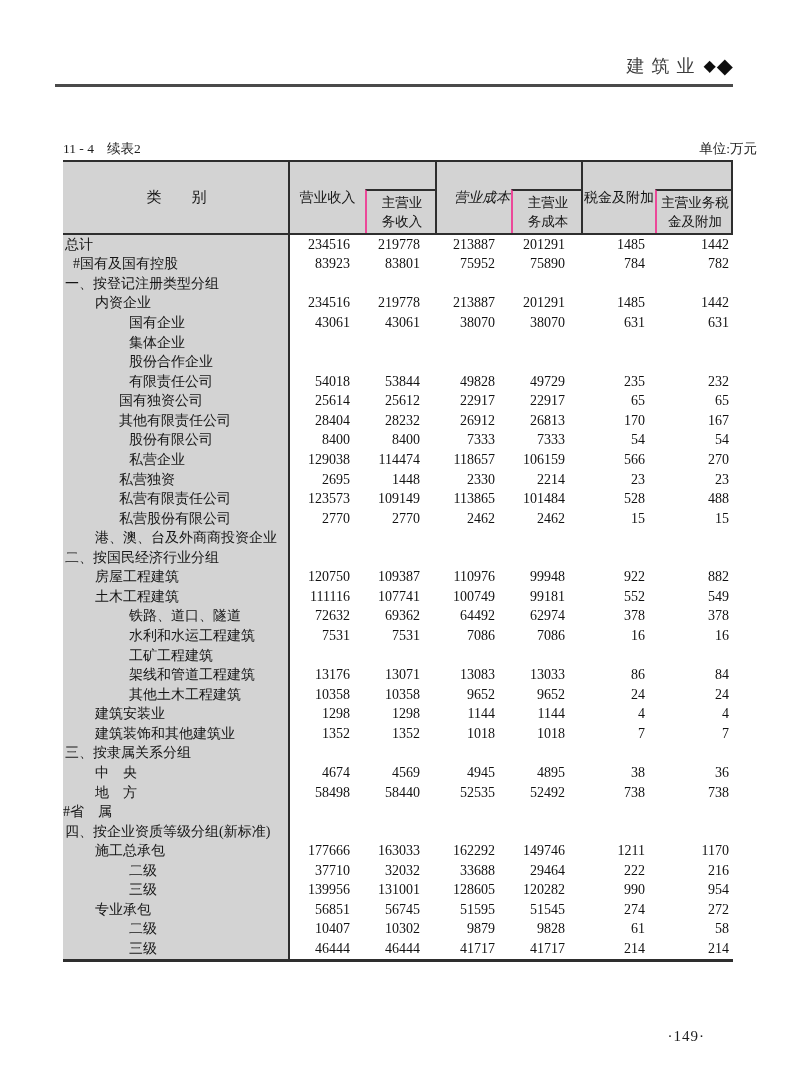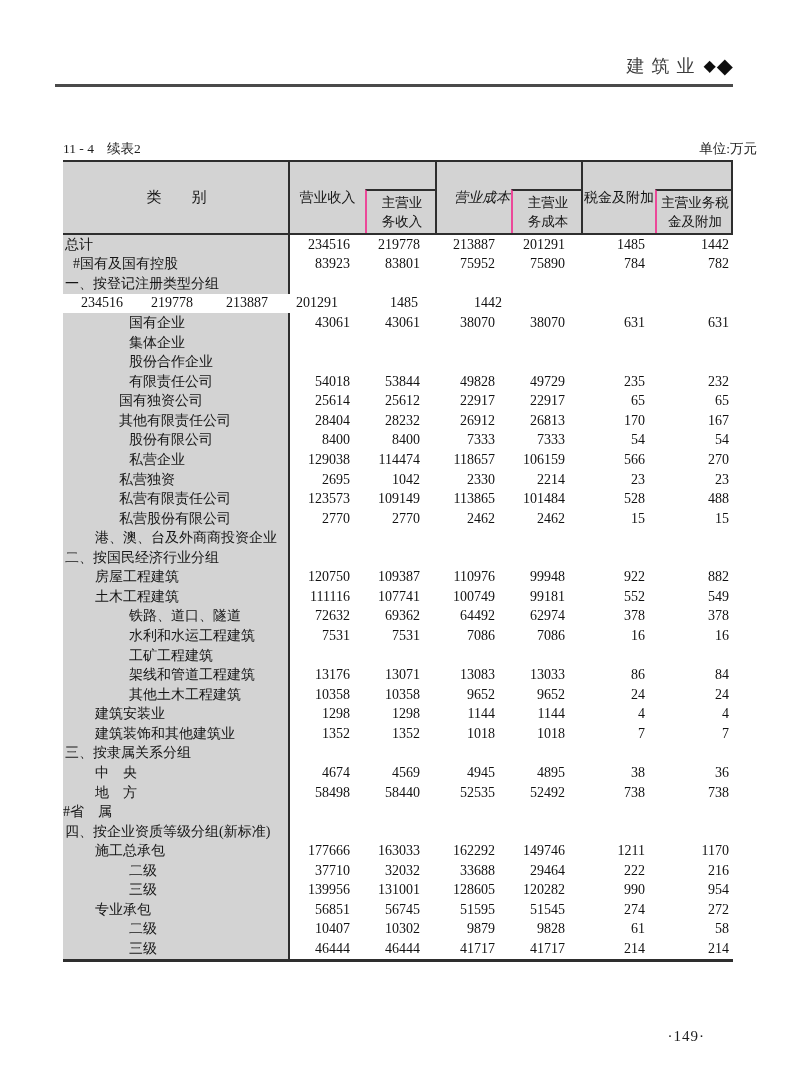--- a/index.html
+++ b/index.html
@@ -117,20 +117,21 @@
         <div class="trow">
           <div class="cell cat ind-0">一、按登记注册类型分组</div>
           <div class="cell num c0"></div>
           <div class="cell num c1"></div>
           <div class="cell num c2"></div>
           <div class="cell num c3"></div>
           <div class="cell num c4"></div>
           <div class="cell num c5"></div>
         </div>
         <div class="trow">
+          <div class="cell cat ind-1">内资企业</div>
           <div class="cell num c0">234516</div>
           <div class="cell num c1">219778</div>
           <div class="cell num c2">213887</div>
           <div class="cell num c3">201291</div>
           <div class="cell num c4">1485</div>
           <div class="cell num c5">1442</div>
         </div>
         <div class="trow">
           <div class="cell cat ind-2">国有企业</div>
           <div class="cell num c0">43061</div>
@@ -199,21 +200,21 @@
           <div class="cell num c0">129038</div>
           <div class="cell num c1">114474</div>
           <div class="cell num c2">118657</div>
           <div class="cell num c3">106159</div>
           <div class="cell num c4">566</div>
           <div class="cell num c5">270</div>
         </div>
         <div class="trow">
           <div class="cell cat ind-3">私营独资</div>
           <div class="cell num c0">2695</div>
-          <div class="cell num c1">1042</div>
+          <div class="cell num c1">1448</div>
           <div class="cell num c2">2330</div>
           <div class="cell num c3">2214</div>
           <div class="cell num c4">23</div>
           <div class="cell num c5">23</div>
         </div>
         <div class="trow">
           <div class="cell cat ind-3">私营有限责任公司</div>
           <div class="cell num c0">123573</div>
           <div class="cell num c1">109149</div>
           <div class="cell num c2">113865</div>

